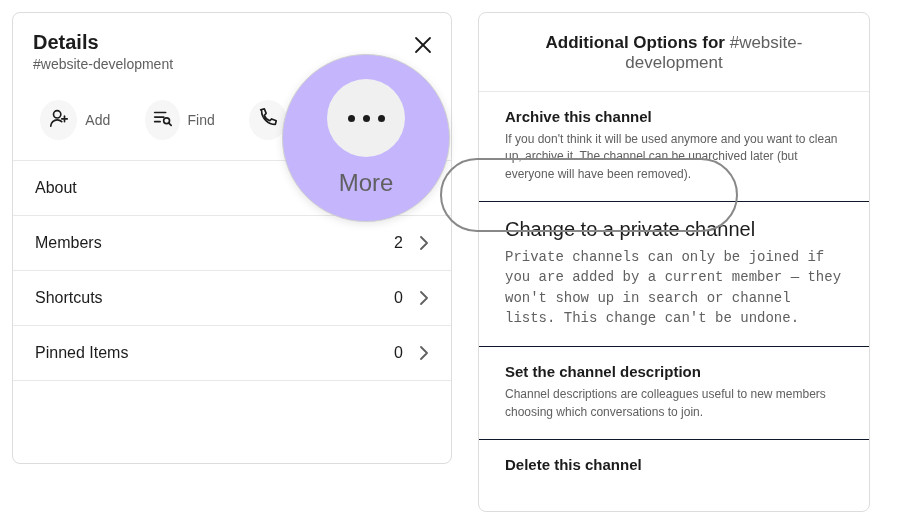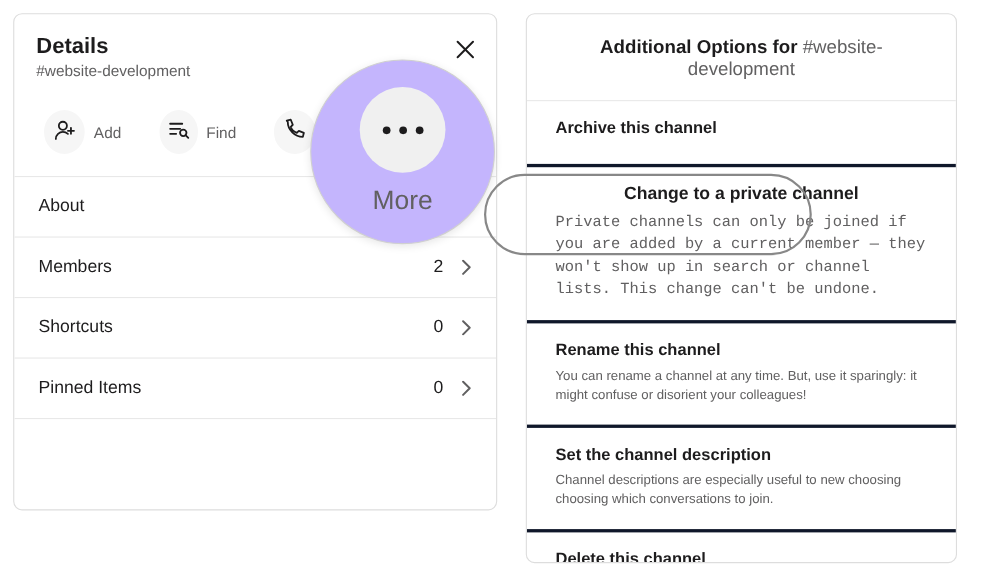--- a/index.html
+++ b/index.html
@@ -72,40 +72,40 @@
 
   
   .right-header {
     padding: 20px 20px 18px 20px; text-align: center;
     font-size: 17px; font-weight: 700; color: #1d1c1d;
     border-bottom: 1px solid #e8e8e8;
   }
   .right-header .hash-ch { color: #616061; font-weight: 500; }
   .option-row {
     padding: 16px 26px 18px 26px;
-    border-bottom: 3px solid #0f172a;
+    border-bottom: 1px solid #0f172a;
     cursor: pointer;
   }
   .option-row:last-child { border-bottom: none; }
   .option-title { font-size: 15px; font-weight: 700; color: #1d1c1d; margin-bottom: 6px; }
   .option-desc { font-size: 12px; color: #616061; line-height: 1.45; }
 
   
   .highlight-pill {
     position: absolute;
     border: 2px solid #888;
     border-radius: 40px;
     pointer-events: none;
     left: 440px; top: 158px;
     width: 298px; height: 74px;
     background: transparent;
   }
 
   
-  .option-row.highlighted .option-title { font-size: 16px; font-weight: 700; text-align: center; }
+  .option-row.highlighted .option-title { font-size: 20px; font-weight: 400; }
   .option-row.highlighted .option-desc { font-size: 14px; font-family: Liberation Mono, monospace; }
 
   
   .stroke-icon { stroke: currentColor; stroke-width: 1.8; fill: none; stroke-linecap: round; stroke-linejoin: round; }
 </style>
 </head>
 <body>
 
 <div class="panel left-panel">
   <div class="details-header">
@@ -212,32 +212,29 @@
   </div>
 </div>
 
 <div class="panel right-panel">
   <div class="right-header">
     <span>Additional Options for </span><span class="hash-ch">#website-development</span>
   </div>
 
   <div class="option-row">
     <div class="option-title">Archive this channel</div>
+    <div class="option-desc">If you don't think it will be used anymore and you want to clean up, archive it. The channel can be unarchived later (but everyone will have been removed).</div>
   </div>
   <div class="option-row highlighted">
     <div class="option-title">Change to a private channel</div>
     <div class="option-desc">Private channels can only be joined if you are added by a current member — they won't show up in search or channel lists. This change can't be undone.</div>
   </div>
   <div class="option-row">
-    <div class="option-title">Rename this channel</div>
-    <div class="option-desc">You can rename a channel at any time. But, use it sparingly: it might confuse or disorient your colleagues!</div>
-  </div>
-  <div class="option-row">
     <div class="option-title">Set the channel description</div>
-    <div class="option-desc">Channel descriptions are especially useful to new choosing choosing which conversations to join.</div>
+    <div class="option-desc">Channel descriptions are colleagues useful to new members choosing which conversations to join.</div>
   </div>
   <div class="option-row">
     <div class="option-title">Delete this channel</div>
 
   </div>
 </div>
 
 <div class="more-zoom">
   <div class="more-zoom-inner">
     <div class="dots">

